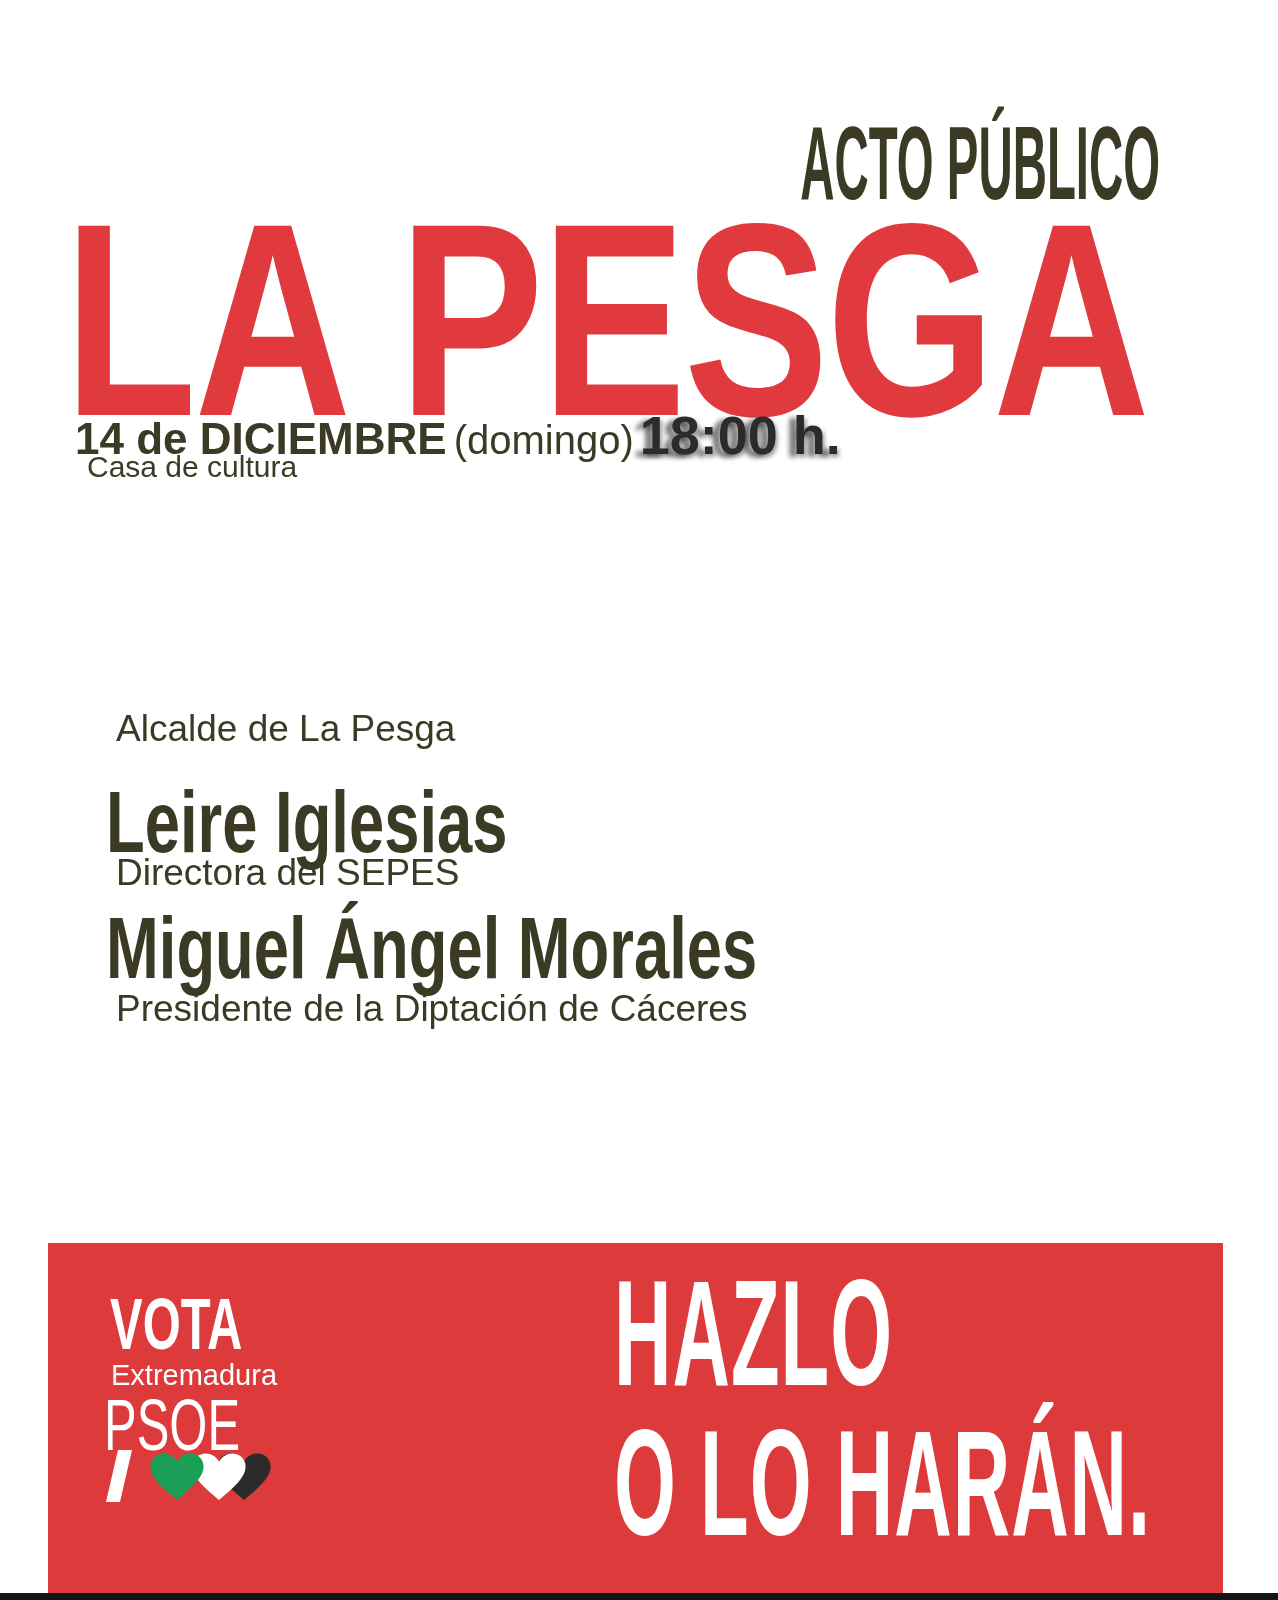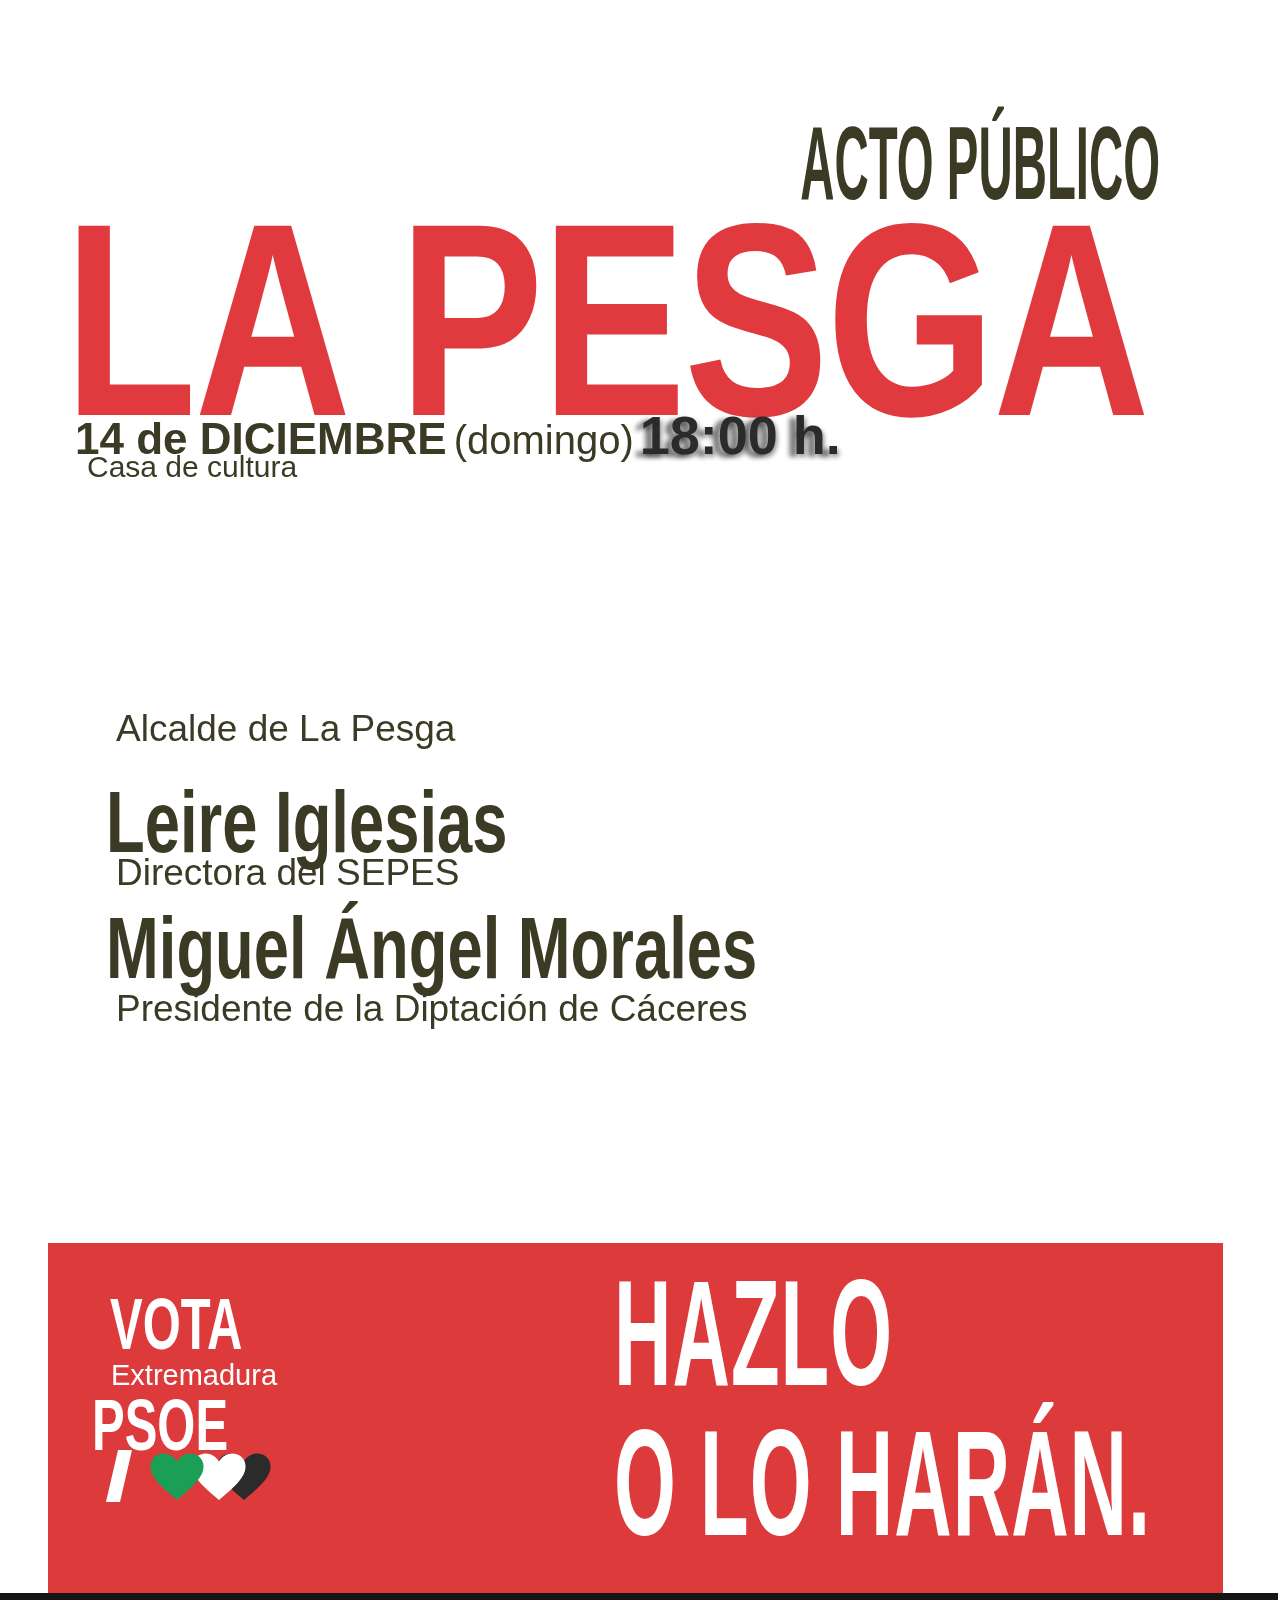--- a/index.html
+++ b/index.html
@@ -71,22 +71,22 @@
   .vota{
     position:absolute;left:62px;top:45px;
     font-size:72px;font-weight:bold;line-height:1;color:var(--white,#ffffff);
   }
   .vota .cx{transform:scaleX(0.68);}
   .region{
     position:absolute;left:63px;top:118px;
     font-size:29px;color:var(--white,#ffffff);line-height:1;
   }
   .party{
-    position:absolute;left:44px;top:146px;
-    font-size:72px;font-weight:bold;line-height:1;color:var(--white,#ffffff);
+    position:absolute;left:56px;top:146px;
+    font-size:72px;font-weight:normal;line-height:1;color:var(--white,#ffffff);
   }
   .party .cx{transform:scaleX(0.68);}
   .logo-hearts{position:absolute;left:62px;top:205px;width:200px;height:56px;}
   .slash{
     position:absolute;left:2px;top:2px;width:14px;height:52px;
     background:var(--white,#ffffff);transform:skewX(-13deg);
   }
   .heart{position:absolute;top:2px;width:58px;height:53px;}
   .heart svg{display:block;width:100%;height:100%;}
   .heart-dark{left:105px;}

